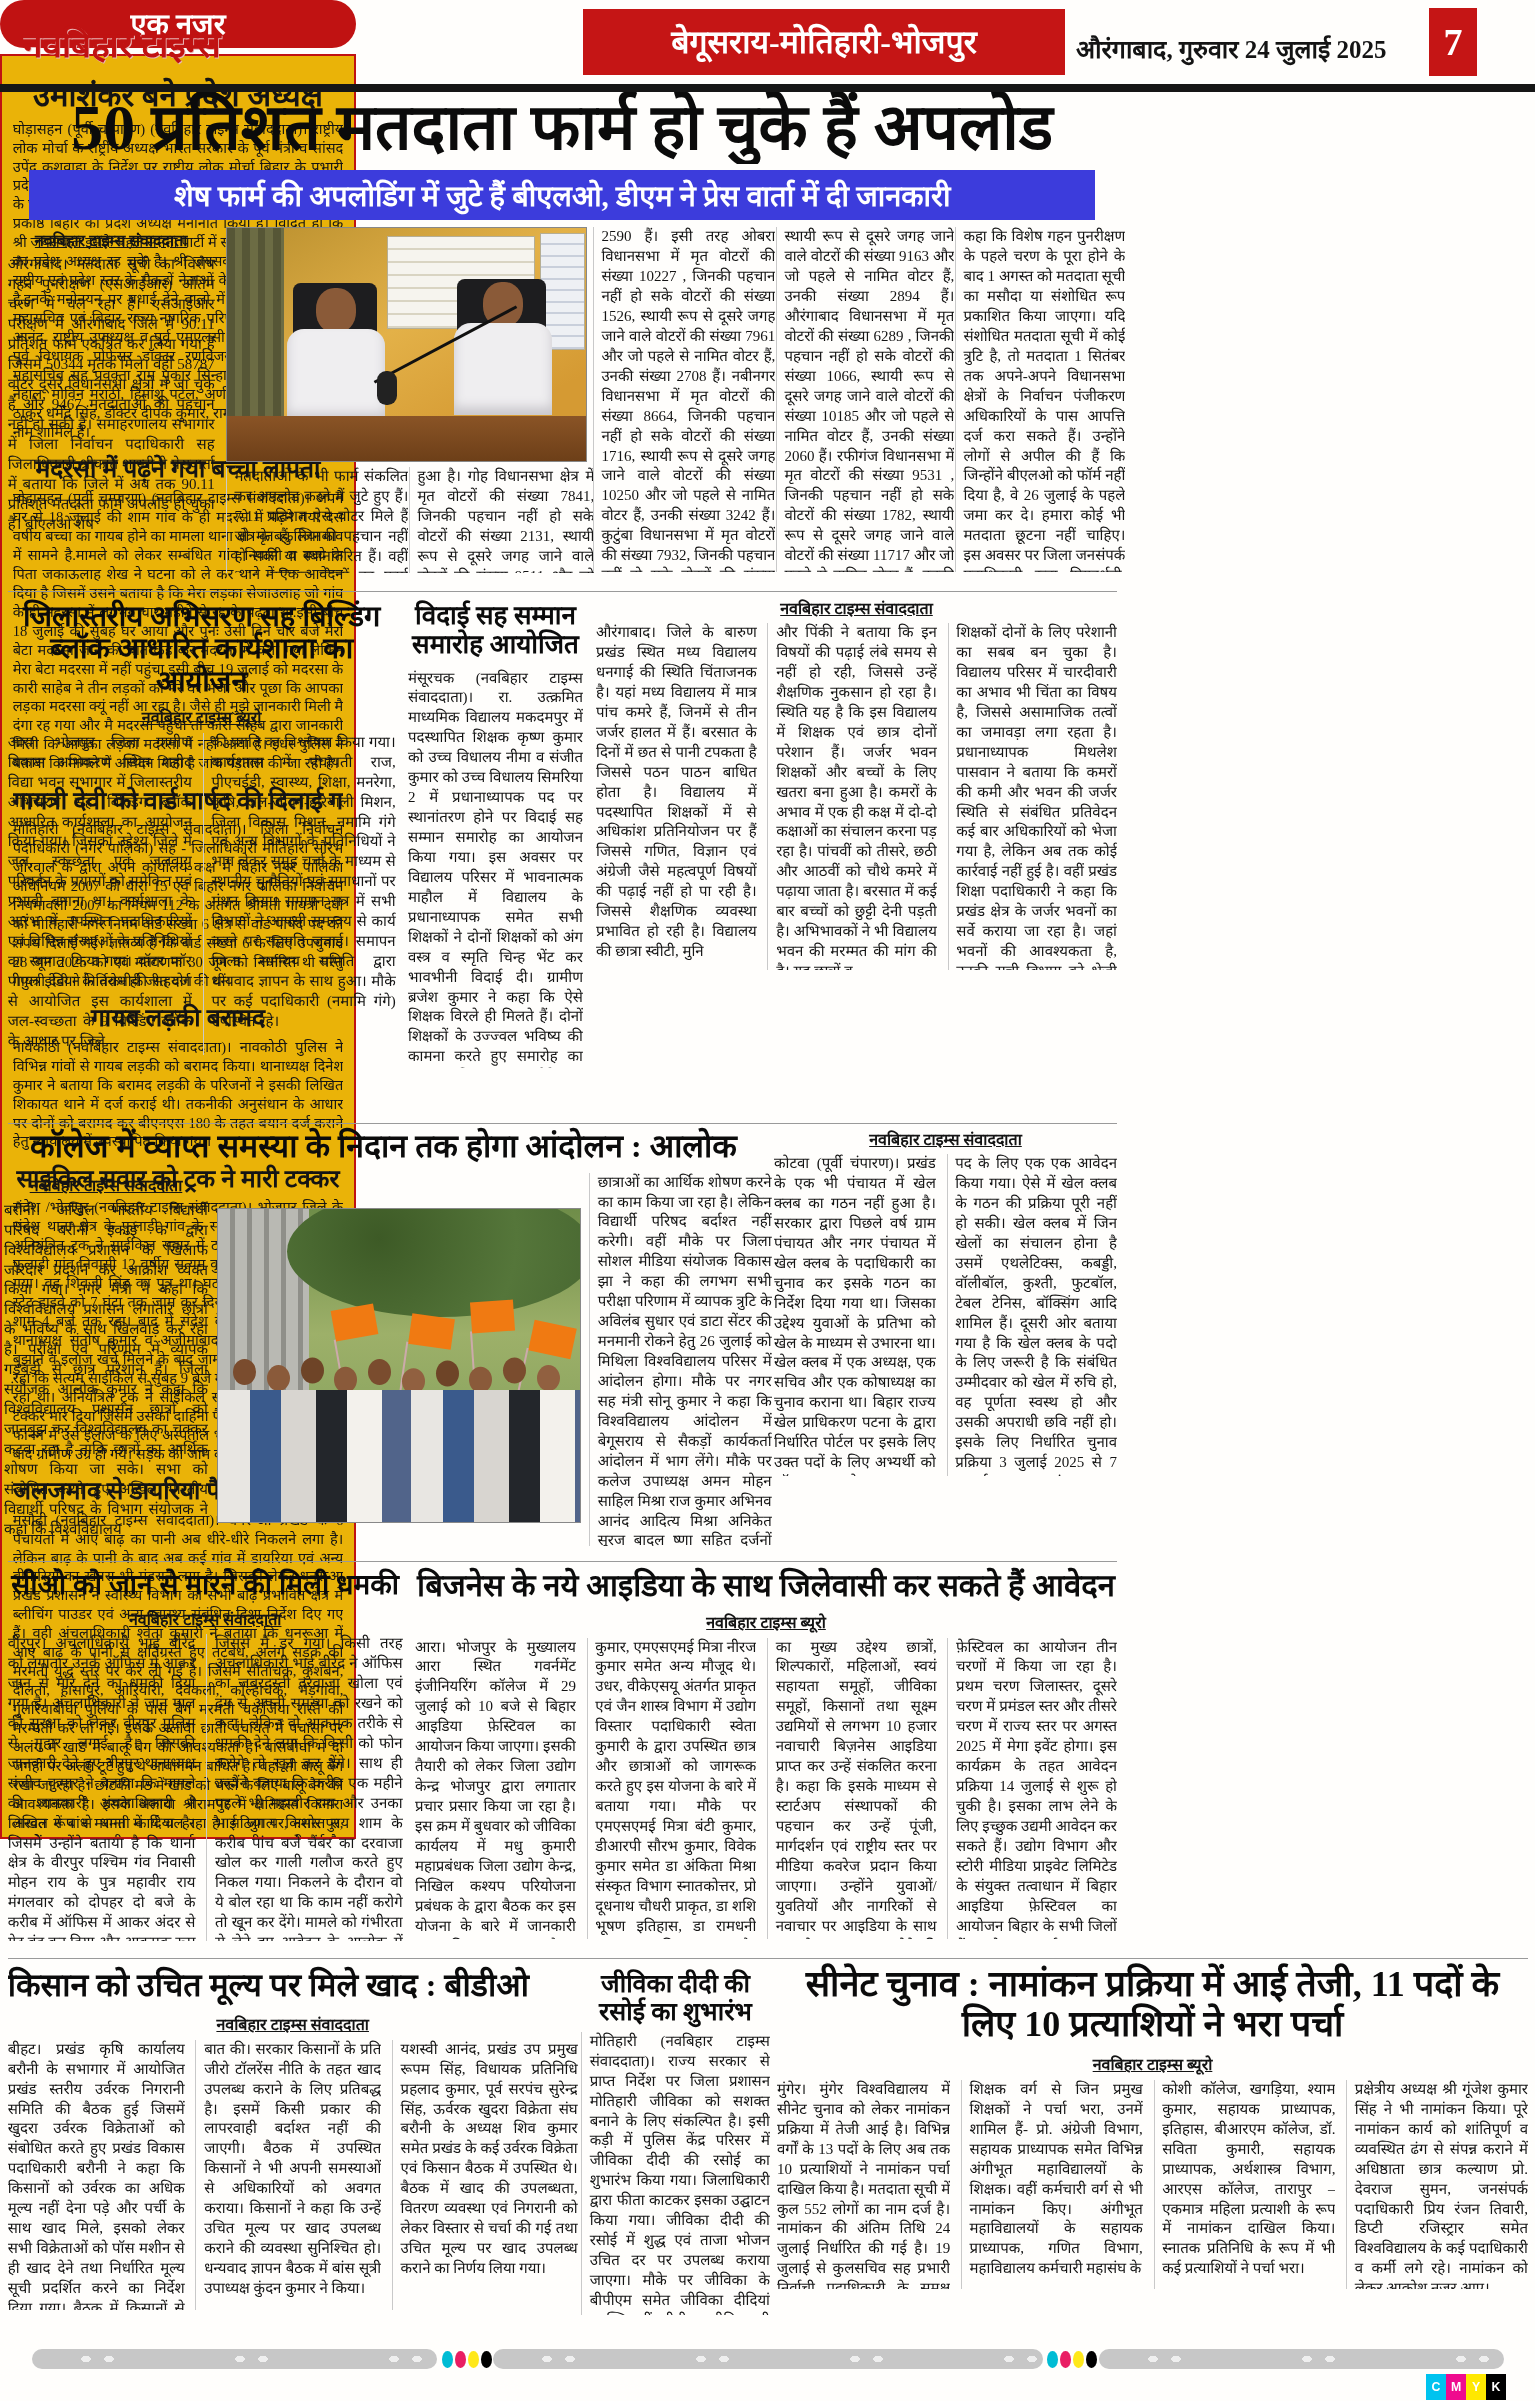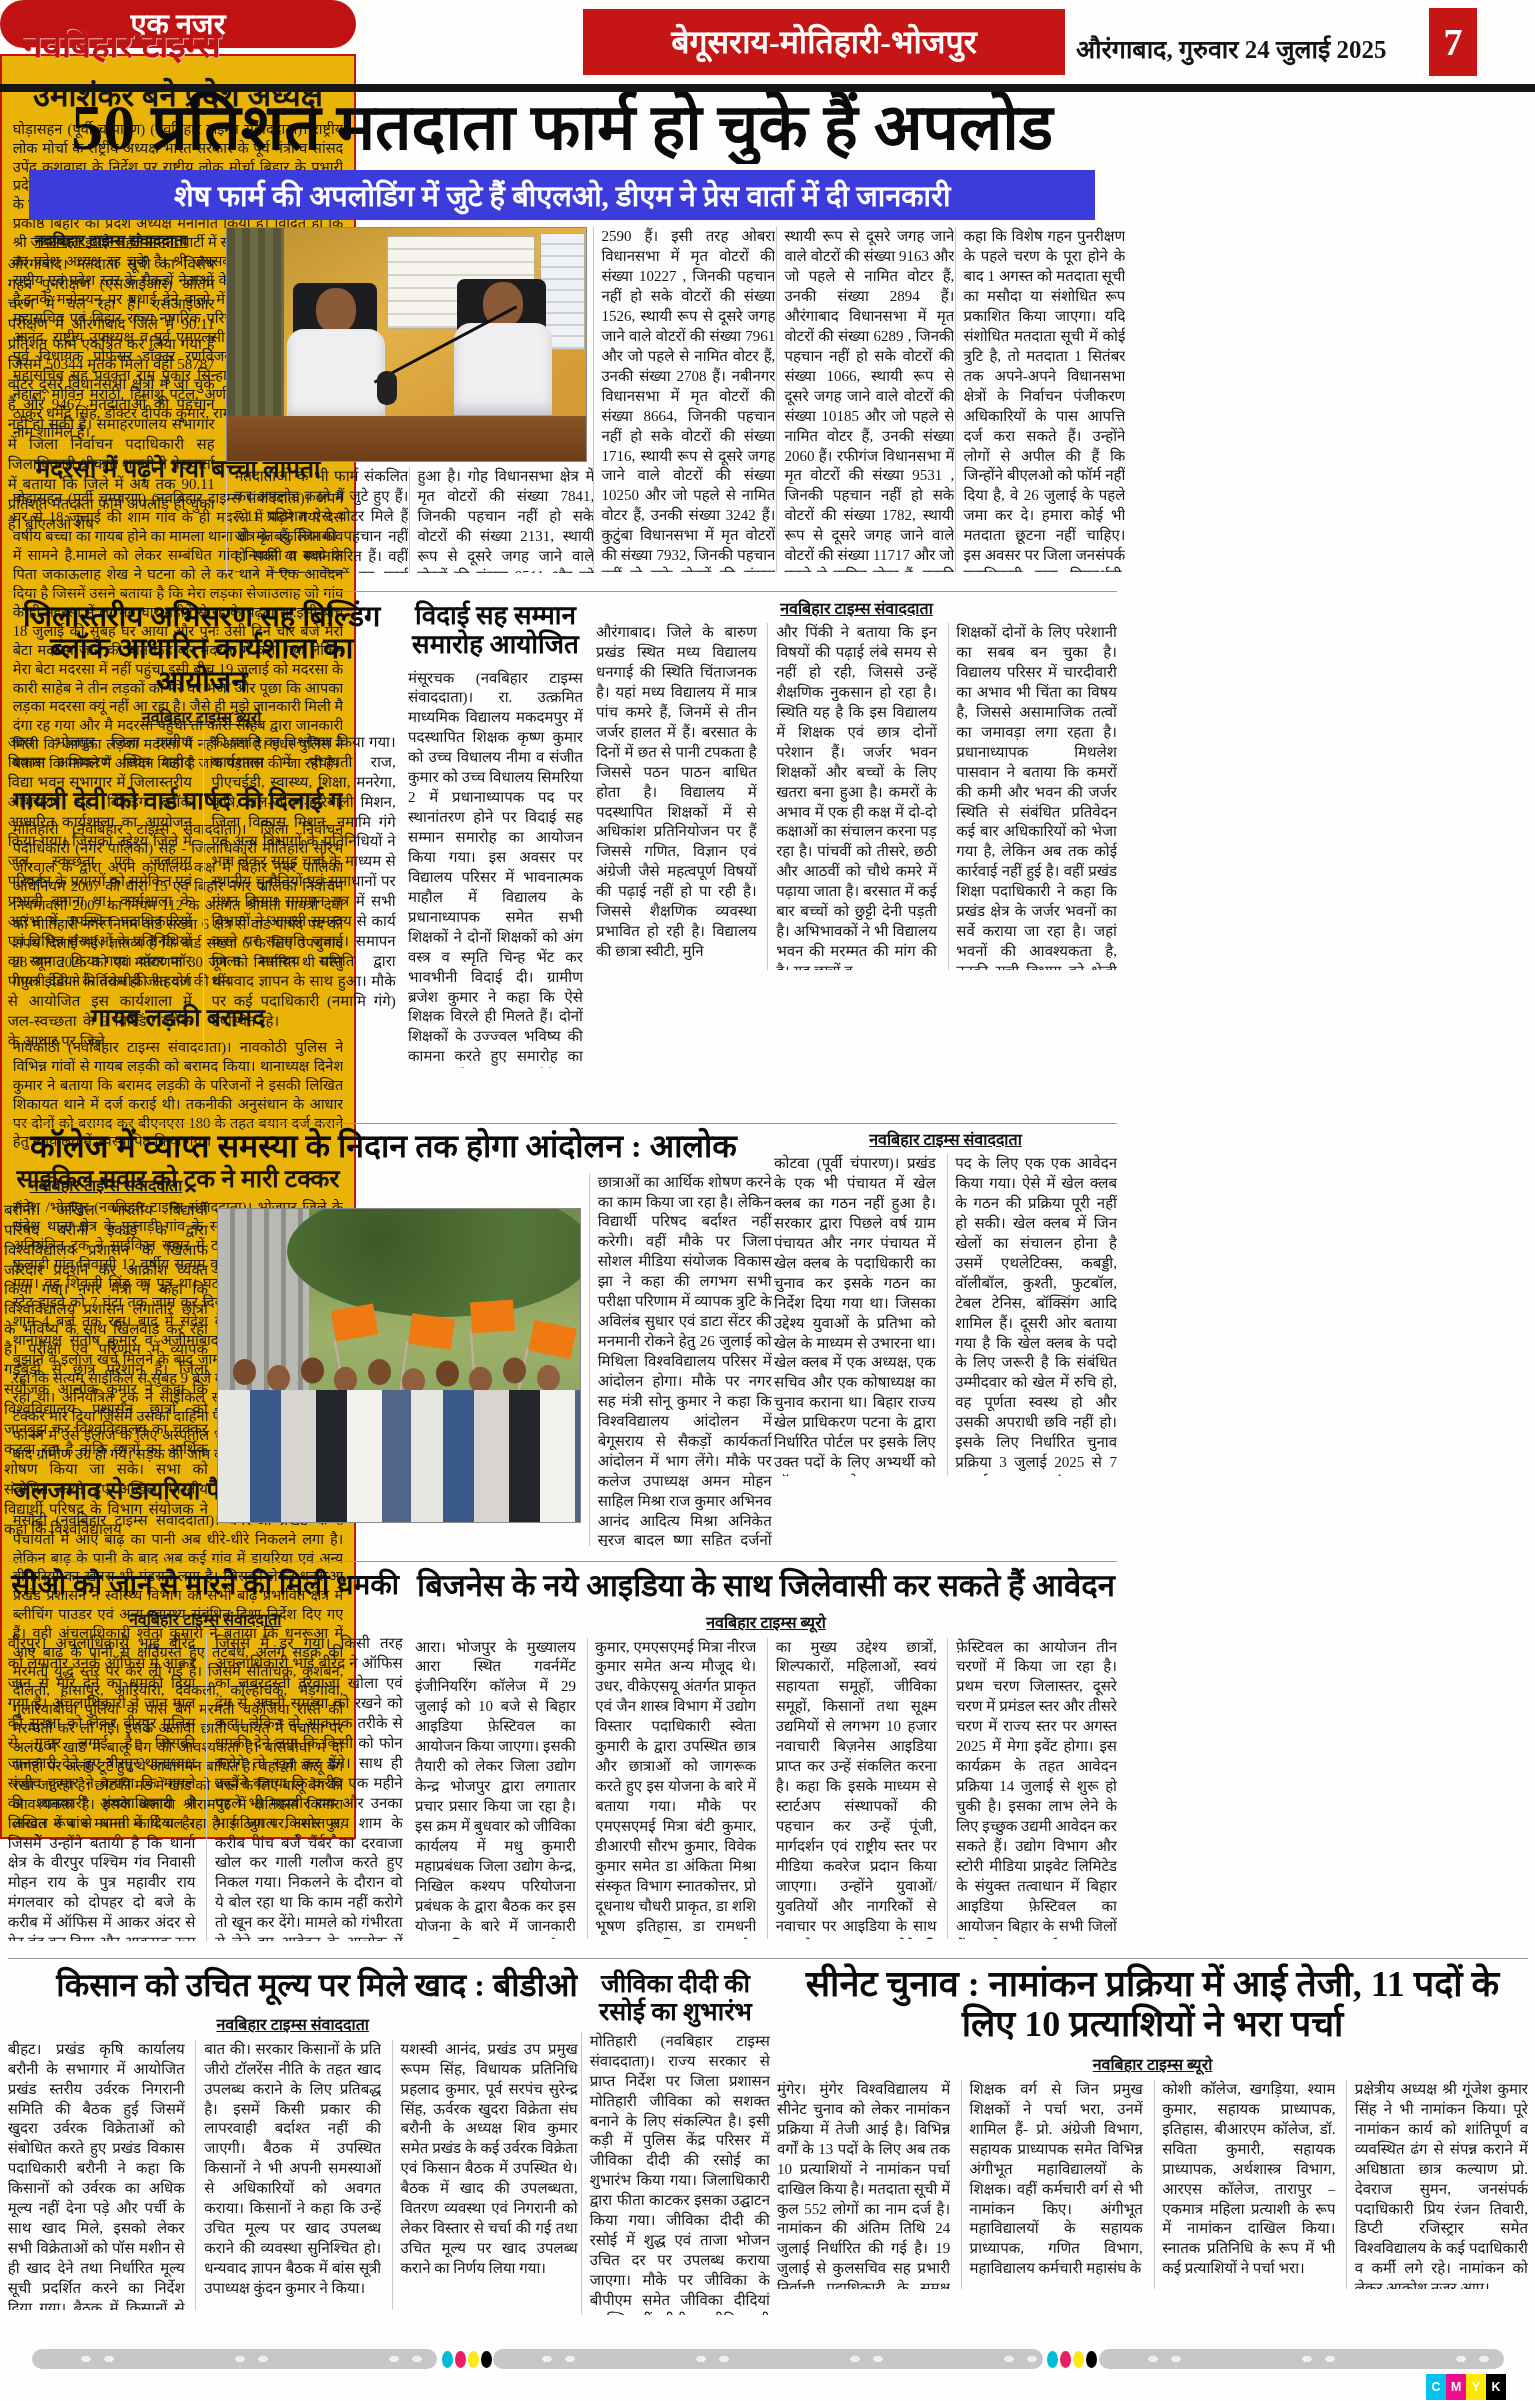--- a/index.html
+++ b/index.html
@@ -101,21 +101,21 @@
   #sportsclub .cols{height:322px;}
   
   #cothreat{left:7.7px;top:1564px;width:395px;height:392px;}
   #cothreat .hl{font-size:28px;text-align:center;white-space:nowrap;overflow:hidden;padding:4.6px 0 6.1px;}
   #cothreat .cols{height:307px;}
   #business{left:415px;top:1564px;width:702px;height:392px;}
   #business .hl{font-size:31px;text-align:center;white-space:nowrap;overflow:hidden;padding:4.6px 0 6.1px;}
   #business .cols{height:301px;}
   
   #farmer{left:7.7px;top:1962px;width:570px;height:373px;}
-  #farmer .hl{font-size:32px;text-align:right;white-space:nowrap;overflow:hidden;padding:6.1px 0 7.7px;}
+  #farmer .hl{font-size:32px;text-align:left;white-space:nowrap;overflow:hidden;padding:6.1px 0 7.7px;}
   #farmer .cols{height:270px;}
   #jeevika{left:581px;top:1962px;width:189px;height:373px;}
   #jeevika .hl{font-size:25px;text-align:center;padding:7.7px 0 6.1px;}
   #jeevika .bt{height:283px;}
   #senate{left:777px;top:1962px;width:751px;height:373px;}
   #senate .hl{font-size:36px;text-align:center;padding:1.5px 0 7.7px;}
   #senate .cols{height:209px;}
   
   #eknajar{left:1122px;top:112px;width:356px;height:1846px;}
   .en-title{height:48px;border-radius:24.6px;background:#c01212;color:#fff;font-size:29px;font-weight:bold;

